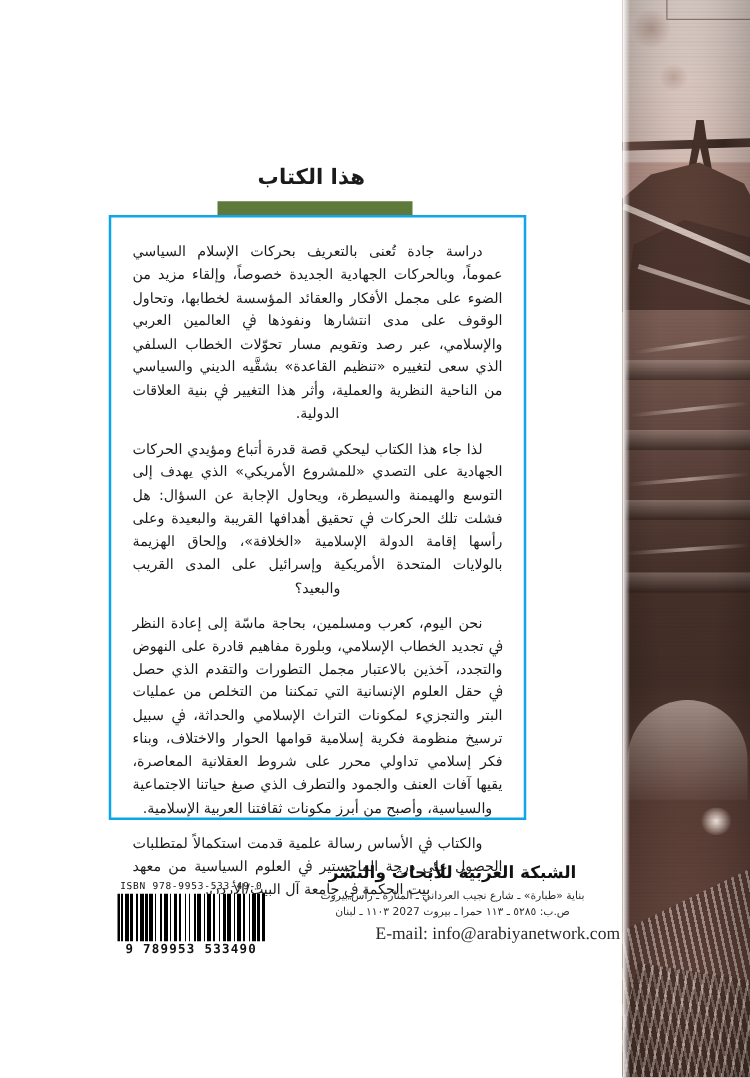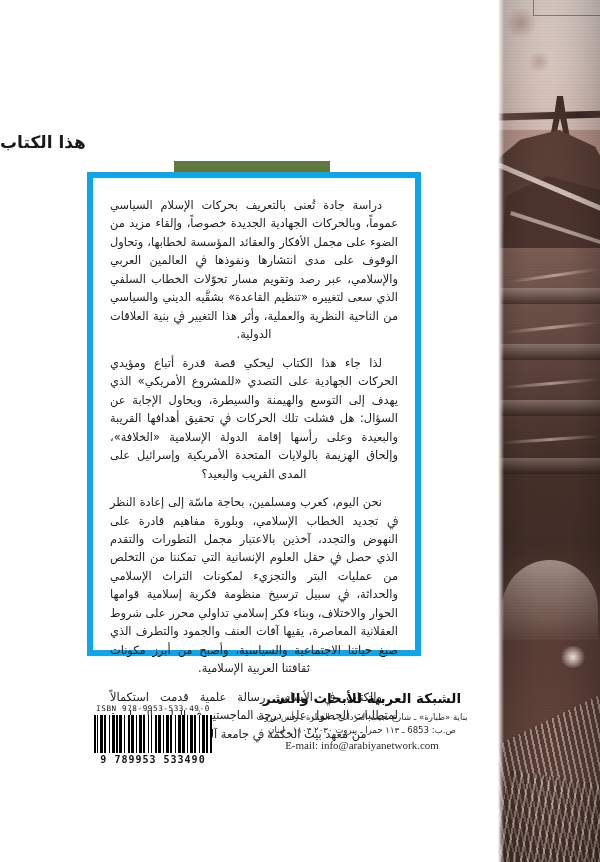--- a/index.html
+++ b/index.html
@@ -147,41 +147,41 @@
   #content {
     position: absolute;
     left: 0; top: 0;
     width: 498px; height: 862px;
   }
 
   
   #book-title {
     position: absolute;
     top: 132px; left: 0; right: 0;
-    text-align: left;
+    text-align: center;
     font-size: 17px;
     font-weight: bold;
     color: #1a1a1a;
     letter-spacing: 0;
   }
 
   
   #green-tab {
     position: absolute;
     left: 174px; top: 161px;
     width: 156px; height: 12px;
     background: #5d7a3b;
   }
 
   
   #blurb-box {
     position: absolute;
     left: 87px; top: 172px;
     width: 334px; height: 484px;
-    border: 6px solid #0ea5e9;
+    border: 2px solid #0ea5e9;
     background: #ffffff;
     padding: 18px 17px 14px 17px;
   }
   #blurb-box p {
     margin: 0 0 10px 0;
     font-size: 11.4px;
     line-height: 1.62;
     color: #1b1b1b;
     text-align: justify;
     text-align-last: center;
@@ -213,21 +213,22 @@
   .pub-line {
     font-size: 8.6px;
     line-height: 1.52;
     color: #2a2a2a;
     font-family: "DejaVu Sans", "Liberation Sans", sans-serif;
     white-space: nowrap;
   }
   .pub-line.ltr {
     direction: ltr;
     font-family: "Liberation Serif", "DejaVu Serif", serif;
-    font-size: 11px;
+    font-size: 14px;
+    text-align: right;
   }
 
   
   #barcode-block {
     position: absolute;
     left: 78px; top: 14px;
     width: 118px;
   }
   #isbn-text {
     font-family: "DejaVu Sans Mono", "Liberation Mono", monospace;
@@ -321,21 +322,21 @@
       <p>لذا جاء هذا الكتاب ليحكي قصة قدرة أتباع ومؤيدي الحركات الجهادية على التصدي «للمشروع الأمريكي» الذي يهدف إلى التوسع والهيمنة والسيطرة، ويحاول الإجابة عن السؤال: هل فشلت تلك الحركات ﰲ تحقيق أهدافها القريبة والبعيدة وعلى رأسها إقامة الدولة الإسلامية «الخلافة»، وإلحاق الهزيمة بالولايات المتحدة الأمريكية وإسرائيل على المدى القريب والبعيد؟</p>
       <p>نحن اليوم، كعرب ومسلمين، بحاجة ماسّة إلى إعادة النظر ﰲ تجديد الخطاب الإسلامي، وبلورة مفاهيم قادرة على النهوض والتجدد، آخذين بالاعتبار مجمل التطورات والتقدم الذي حصل ﰲ حقل العلوم الإنسانية التي تمكننا من التخلص من عمليات البتر والتجزيء لمكونات التراث الإسلامي والحداثة، ﰲ سبيل ترسيخ منظومة فكرية إسلامية قوامها الحوار والاختلاف، وبناء فكر إسلامي تداولي محرر على شروط العقلانية المعاصرة، يقيها آفات العنف والجمود والتطرف الذي صبغ حياتنا الاجتماعية والسياسية، وأصبح من أبرز مكونات ثقافتنا العربية الإسلامية.</p>
       <p>والكتاب ﰲ الأساس رسالة علمية قدمت استكمالاً لمتطلبات الحصول على درجة الماجستير ﰲ العلوم السياسية من معهد بيت الحكمة ﰲ جامعة آل البيت/الأردن.</p>
     </div>
 
     <div id="footer">
 
       <div id="publisher-block">
         <div id="publisher-name">الشبكة العربية للأبحاث والنشر</div>
         <div class="pub-line">بناية «طبارة» ـ شارع نجيب العرداني ـ المنارة ـ رأس بيروت</div>
-        <div class="pub-line">ص.ب: 6853 ـ ١١٣ حمرا ـ بيروت ٢٠٣٠ ١١٠٣ ـ لبنان</div>
+        <div class="pub-line">ص.ب: ٥٢٨٥ ـ ١١٣ حمرا ـ بيروت 2027 ١١٠٣ ـ لبنان</div>
         <div class="pub-line ltr">E-mail: info@arabiyanetwork.com</div>
       </div>
 
       <div id="barcode-block">
         <div id="isbn-text">ISBN 978-9953-533-49-0</div>
         <div id="barcode-bars"></div>
         <div id="barcode-digits">9 789953 533490</div>
       </div>
 
     </div>

